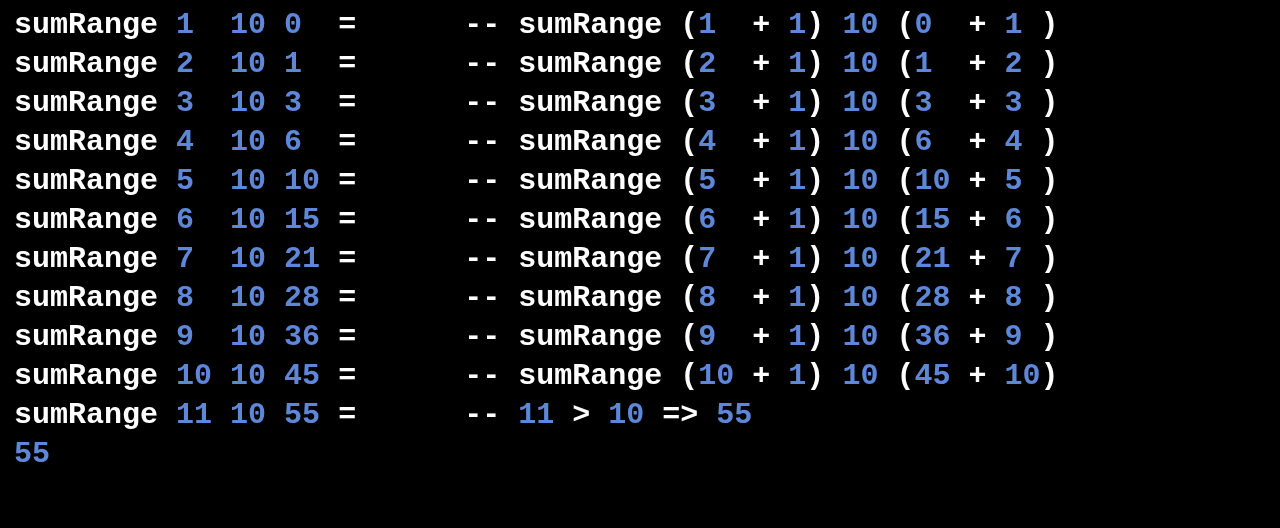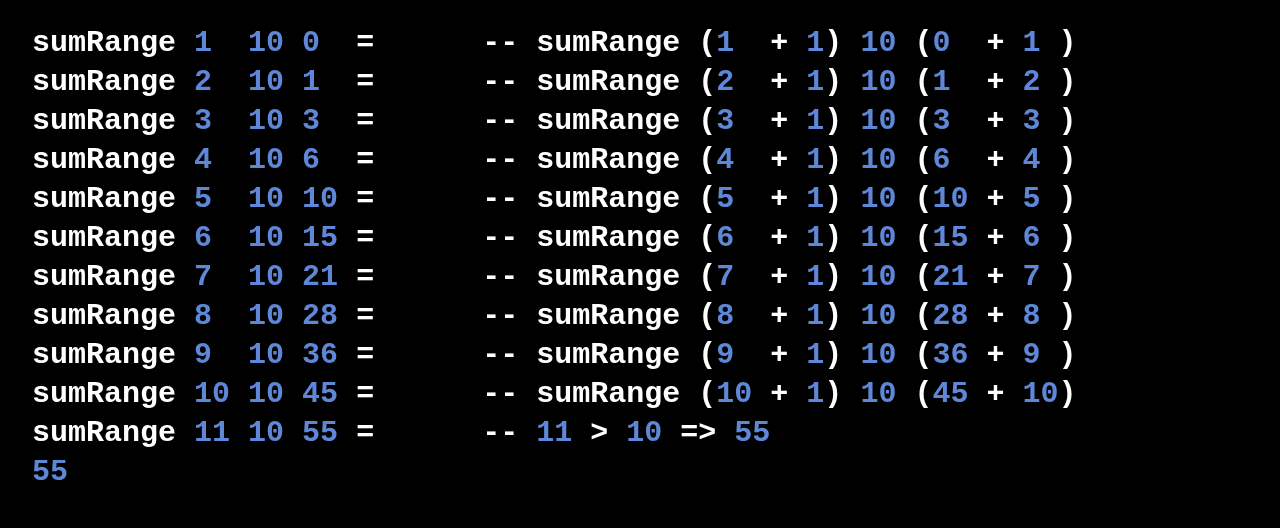--- a/index.html
+++ b/index.html
@@ -4,21 +4,21 @@
 <style>
   html, body {
     margin: 0;
     padding: 0;
     background: #000;
     width: 1280px;
     height: 528px;
     overflow: hidden;
   }
   pre.code {
-    margin: 18px;
+    margin: 0;
     padding: 6px 14px 8px 14px;
     font-family: "Courier New", Courier, monospace;
     font-size: 30px;
     line-height: 39px;
     font-weight: bold;
     color: #fff;
     white-space: pre;
     letter-spacing: 0px;
   }
   .w  { color: #ffffff; }          

